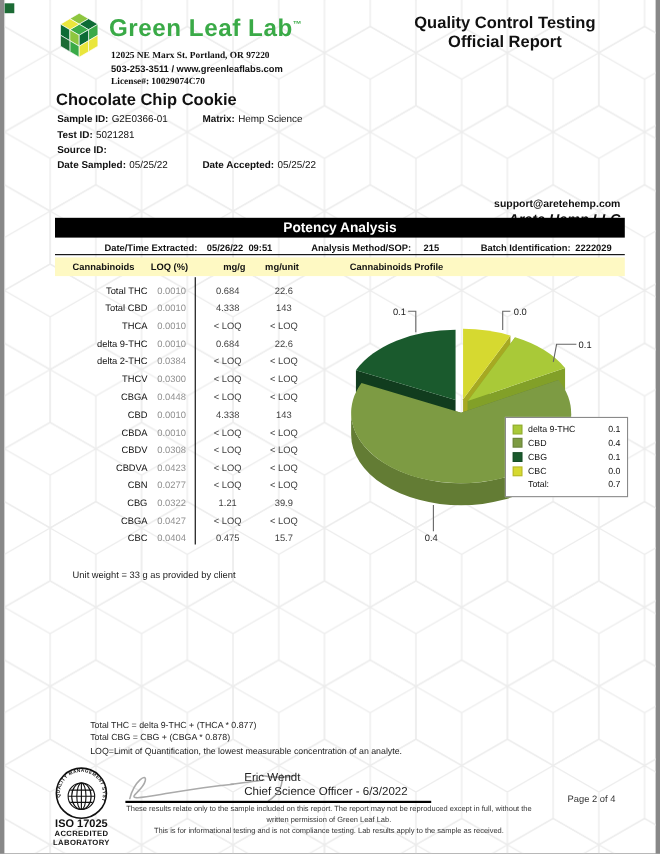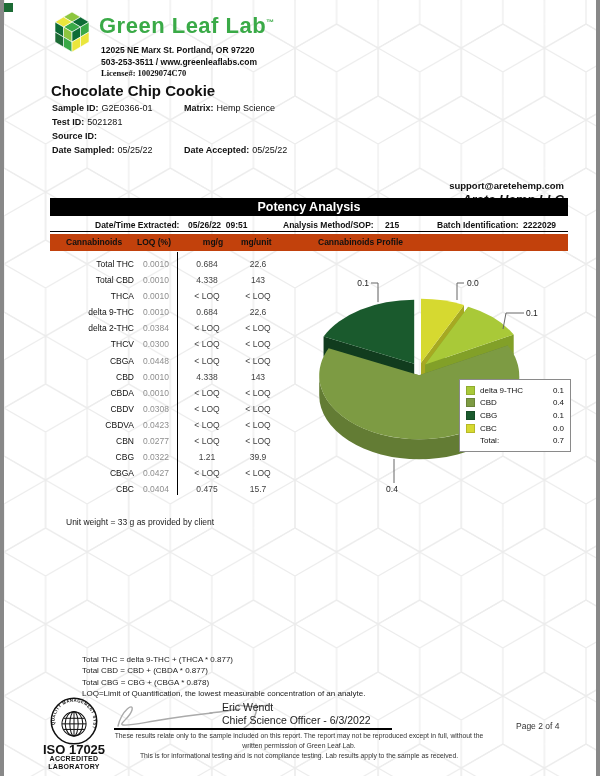--- a/index.html
+++ b/index.html
@@ -7,37 +7,37 @@
         font-family:"Liberation Sans",sans-serif;color:#111;margin:0 auto;}
   .abs{position:absolute;}
   svg{display:block;}
   .bgpat{position:absolute;left:0;top:0;z-index:0;}
   .z{z-index:1;}
   
   .corner-sq{left:0;top:3px;width:9px;height:9px;background:#1c6b35;}
   .brand{left:95px;top:13px;font-size:22px;font-weight:bold;color:#3aaa47;letter-spacing:.5px;white-space:nowrap;}
   .brand sup{font-size:8px;}
   .addr{left:97px;font-size:8.5px;font-weight:bold;color:#101010;white-space:nowrap;}
-  .addr1{top:45px;} .addr2{top:57px;}
+  .addr1{top:45px;font-family:Liberation Serif, serif;} .addr2{top:57px;}
   .license{left:97px;top:68px;font-size:8.5px;font-weight:bold;font-family:"Liberation Serif",serif;white-space:nowrap;}
   .qc-title{left:330px;top:12px;width:250px;text-align:center;font-size:15px;font-weight:bold;line-height:18px;}
   
   .sample-name{left:47px;top:82px;font-size:15px;font-weight:bold;}
   .inforow{font-size:9px;white-space:nowrap;}
   .lbl{font-weight:bold;margin-right:3px;}
   
   .client-name{left:330px;top:164px;width:230px;text-align:right;font-size:13px;font-weight:bold;font-style:italic;margin-top:28px;}
   .client-email{left:330px;top:180px;width:230px;text-align:right;font-size:9.5px;font-weight:bold;}
   
   .pbar{left:46px;top:198px;width:518px;height:18px;background:#000;color:#fff;
         font-size:12.5px;font-weight:bold;text-align:center;line-height:18px;}
   .extract{left:46px;top:220px;width:518px;height:12px;font-size:8.5px;font-weight:bold;}
   .extract span{position:absolute;white-space:pre;}
   .hline{left:46px;top:231px;width:518px;height:1px;background:#000;}
-  .ghead{left:46px;top:234px;width:518px;height:17px;background:#c2410c;font-size:8.5px;font-weight:bold;line-height:17px;}
+  .ghead{left:46px;top:234px;width:518px;height:17px;background:#fef9c3;font-size:8.5px;font-weight:bold;line-height:17px;}
   .ghead span{position:absolute;white-space:nowrap;}
   
   .tbody{left:40px;top:256px;width:250px;}
   .trow{display:flex;height:16.1px;line-height:16.1px;font-size:8.5px;}
   .tc{display:block;}
   .tc.name{width:90px;text-align:right;color:#111;}
   .tc.loq{width:44px;text-align:center;color:#8e8e8e;}
   .tc.mgg{width:58px;text-align:center;color:#3f3f3f;}
   .tc.mgunit{width:44px;text-align:center;color:#3f3f3f;}
   .vdivider{left:173px;top:252px;width:1px;height:243px;background:#000;}
@@ -50,21 +50,21 @@
   .sw.blank{background:transparent;border:none;}
   .lglab{flex:1;white-space:nowrap;color:#111;}
   .lgval{width:18px;text-align:right;color:#111;}
   
   .unitweight{left:62px;top:517px;font-size:8.5px;color:#222;}
   .formulas{left:62px;top:654px;font-size:8px;line-height:11.3px;color:#222;margin-left:16px;}
   .formulas div{white-space:nowrap;}
   
   .seal{left:38px;top:696px;}
   .iso{left:35px;top:744px;width:70px;text-align:center;font-weight:bold;color:#111;}
-  .iso .l1{font-size:13px;line-height:11px;}
+  .iso .l1{font-size:10px;line-height:11px;}
   .iso .l2,.iso .l3{font-size:7px;line-height:8px;letter-spacing:.3px;}
   .sig{left:106px;top:698px;}
   .sigline{left:110px;top:728px;width:278px;height:2px;background:#000;}
   .signer{left:218px;top:701px;font-size:10.5px;line-height:12.5px;color:#222;}
   .disc{left:100px;top:731px;width:390px;text-align:center;font-size:6.8px;line-height:9.6px;color:#333;}
   .disc .d2{margin-top:1px;}
   .pageno{left:512px;top:721px;font-size:8.5px;color:#333;}
 </style>
 </head>
 <body>
@@ -102,20 +102,24 @@
       <polygon points="39,22 39,32 30.5,37 30.5,27" fill="#eae63c"></polygon>
       <polygon points="30.5,27 30.5,37 22,42 22,32" fill="#eae63c"></polygon>
     </g>
   </svg>
 
   <div class="abs z brand"><span>Green Leaf Lab</span><sup>™</sup></div>
   <div class="abs z addr addr1">12025 NE Marx St. Portland, OR 97220</div>
   <div class="abs z addr addr2">503-253-3511 / www.greenleaflabs.com</div>
   <div class="abs z license">License#: 10029074C70</div>
 
+  <div class="abs z qc-title">
+    <div>Quality Control Testing</div>
+    <div>Official Report</div>
+  </div>
 
   <div class="abs z sample-name">Chocolate Chip Cookie</div>
   <div class="abs z inforow" style="left:48px;top:103px;">
     <span class="lbl">Sample ID:</span><span>G2E0366-01</span>
   </div>
   <div class="abs z inforow" style="left:180px;top:103px;">
     <span class="lbl">Matrix:</span><span>Hemp Science</span>
   </div>
   <div class="abs z inforow" style="left:48px;top:117px;">
     <span class="lbl">Test ID:</span><span>5021281</span>
@@ -297,21 +301,20 @@
       <span class="sw blank"></span>
       <span class="lglab">Total:</span>
       <span class="lgval">0.7</span>
     </div>
   </div>
 
   <div class="abs z unitweight">Unit weight = 33 g as provided by client</div>
 
   <div class="abs z formulas">
     <div>Total THC =  delta 9-THC + (THCA * 0.877)</div>
-    <div>Total CBD =  CBD + (CBDA * 0.877)</div>
     <div>Total CBG = CBG + (CBGA * 0.878)</div>
     <div>LOQ=Limit of Quantification, the lowest measurable concentration of an analyte.</div>
   </div>
 
   <svg class="abs z seal" width="64" height="52" viewBox="0 0 64 56">
     <circle cx="32" cy="27" r="24.5" fill="#fff" stroke="#111" stroke-width="1.6"></circle>
     <defs>
         <path id="qmsArc" d="M 12.5,35 A 21,21 0 1 1 51.5,35"></path>
       </defs>
     <text font-size="4.6" font-weight="bold" fill="#111" font-family="Liberation Sans, sans-serif" letter-spacing="0.4">

